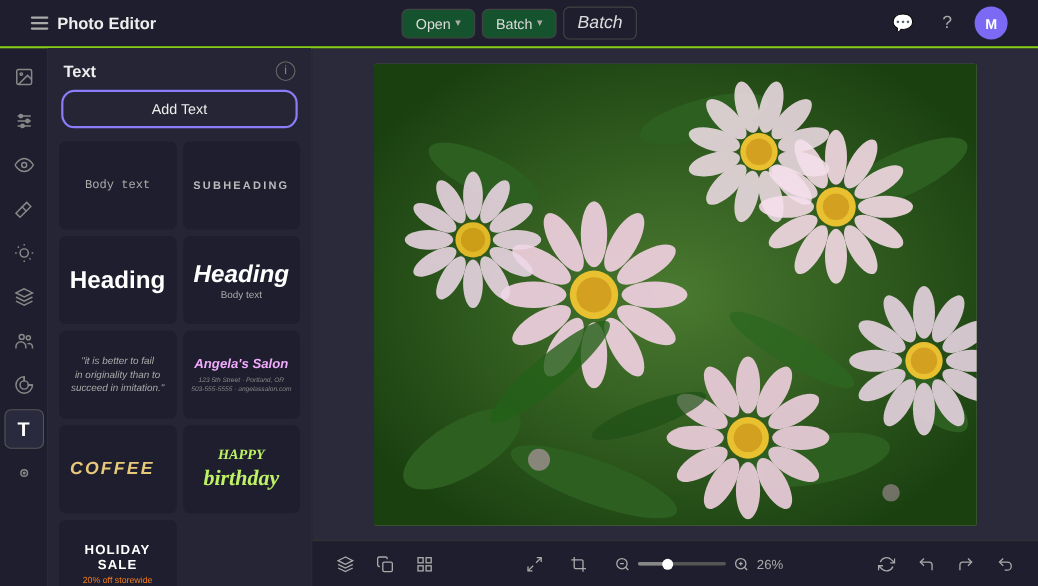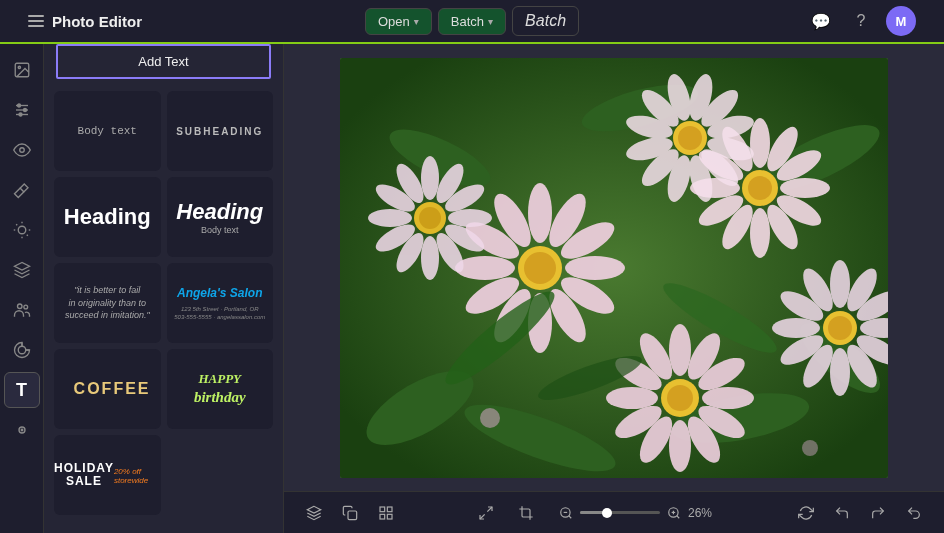--- a/index.html
+++ b/index.html
@@ -164,21 +164,21 @@
       font-size: 11px;
       color: #888;
       cursor: pointer;
     }
 
     .add-text-btn {
       margin: 0 12px 12px;
       padding: 8px;
       background: transparent;
       border: 2px solid #8b7cf8;
-      border-radius: 2px;
+      border-radius: 12px;
       color: #eee;
       font-size: 13px;
       font-weight: 500;
       cursor: pointer;
       text-align: center;
     }
 
     .text-grid {
       display: grid;
       grid-template-columns: 1fr 1fr;
@@ -259,24 +259,25 @@
       line-height: 1.2;
     }
     .card-city .desc {
       font-size: 6px;
       color: #888;
       margin-top: 4px;
       line-height: 1.3;
     }
     .card-coffee {
       display: flex;
-      flex-direction: column;
+      flex-direction: row;
       align-items: flex-end;
       padding: 6px 10px;
       width: 100%;
+      font-style: italic;
     }
     .card-coffee .name {
       font-size: 16px;
       font-weight: 900;
       text-transform: uppercase;
       color: #e8c97a;
       letter-spacing: 2px;
     }
     .card-coffee .items {
       font-size: 6px;
@@ -285,38 +286,37 @@
     }
     .card-birthday {
       font-size: 14px;
       font-weight: 700;
       color: #d4a06a;
       text-align: center;
       font-style: italic;
     }
     .card-holiday {
       display: flex;
-      flex-direction: row;
+      flex-direction: column;
       align-items: center;
       justify-content: center;
     }
     .card-holiday .top {
       font-size: 12px;
       font-weight: 900;
       text-transform: uppercase;
       letter-spacing: 1px;
       color: #fff;
       line-height: 1.1;
       text-align: center;
     }
     .card-holiday .sub {
       font-size: 8px;
       color: #f57c1f;
       margin-top: 2px;
-      font-style: italic;
     }
 
     
     .canvas-area {
       flex: 1;
       display: flex;
       flex-direction: column;
       background: #2a2a3a;
       position: relative;
     }
@@ -502,20 +502,26 @@
     </div>
     <div class="sidebar-icon">
       <svg width="18" height="18" viewBox="0 0 24 24" fill="none" stroke="currentColor" stroke-width="1.8">
           <circle cx="12" cy="12" r="4"></circle>
           <circle cx="12" cy="12" r="1" fill="currentColor"></circle>
         </svg>
     </div>
   </div>
 
   <div class="panel">
+    <div class="panel-header">
+      <span class="panel-title">Text</span>
+      <div class="info-icon">
+        <span>i</span>
+      </div>
+    </div>
     <button class="add-text-btn">Add Text</button>
 
     <div class="text-grid">
 
       <div class="text-card">
         <span class="card-body-text">Body text</span>
       </div>
 
       <div class="text-card">
         <span class="card-subheading">SUBHEADING</span>
@@ -533,35 +539,35 @@
       </div>
 
       <div class="text-card">
         <div class="card-script">
           "it is better to fail<br>in originality than to<br>succeed in imitation."
         </div>
       </div>
 
       <div class="text-card">
         <div class="card-salon">
-          <div style="font-size:12px;font-weight:600;color:#0ea5e9;font-style:italic;text-align:center;">Angela's Salon</div>
+          <div style="font-size:12px;font-weight:600;color:#f0abfc;font-style:italic;text-align:center;">Angela's Salon</div>
           <div style="font-size:6px;color:#888;margin-top:3px;line-height:1.4;">123 5th Street · Portland, OR<br>503-555-5555 · angelassalon.com</div>
         </div>
       </div>
 
 
       <div class="text-card">
         <div class="card-coffee">
           <div class="name">COFFEE</div>
         </div>
       </div>
 
       <div class="text-card">
         <div class="card-birthday" style="font-family:Georgia,serif;font-style:italic;font-size:13px;color:#bef264;text-align:center;line-height:1.3;">
-          HAPPY<br><span style="font-size:15px;">birthday</span>
+          HAPPY<br><span style="font-size:20px;">birthday</span>
         </div>
       </div>
 
       <div class="text-card">
         <div class="card-holiday">
           <div class="top">HOLIDAY<br>SALE</div>
           <div class="sub">20% off storewide</div>
         </div>
       </div>
 

